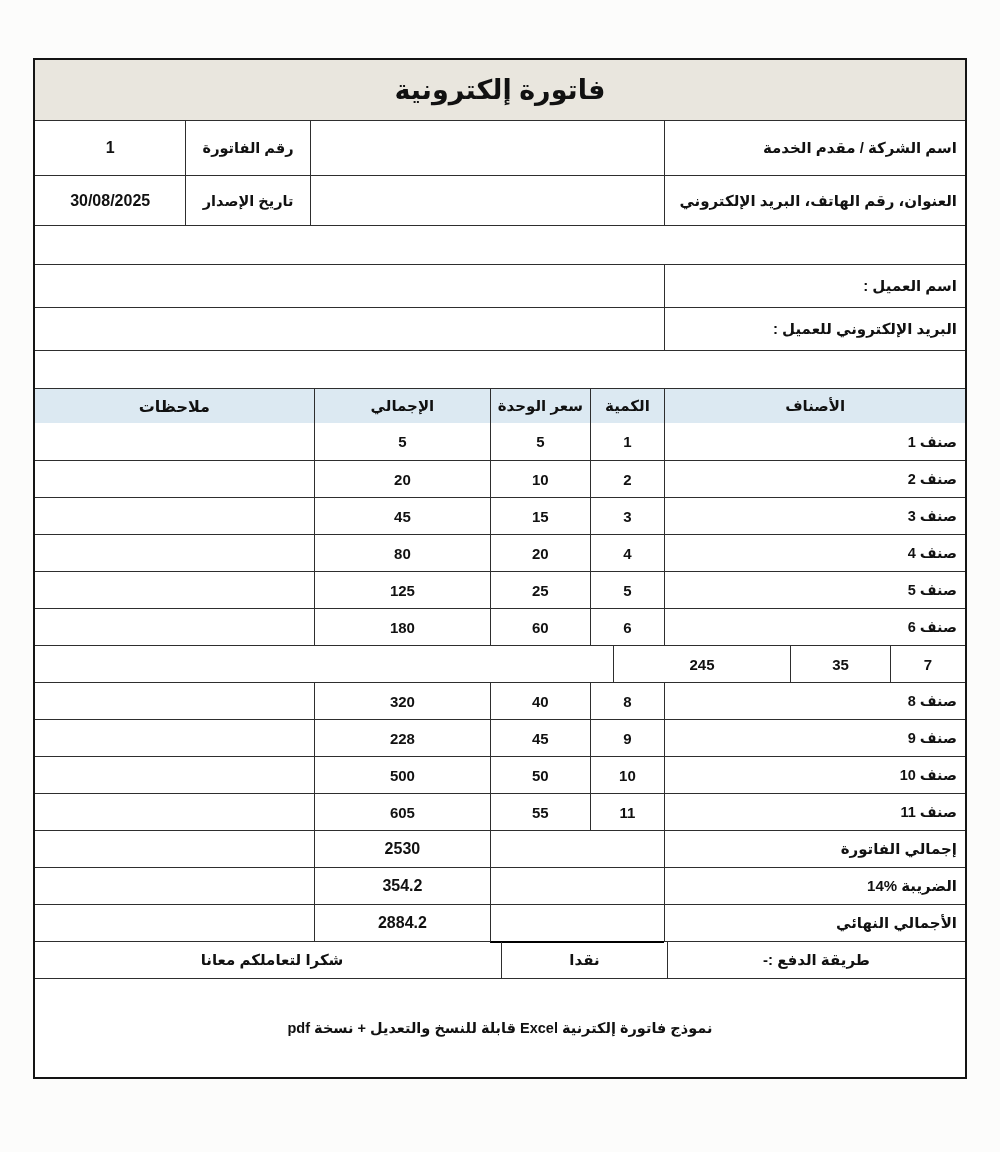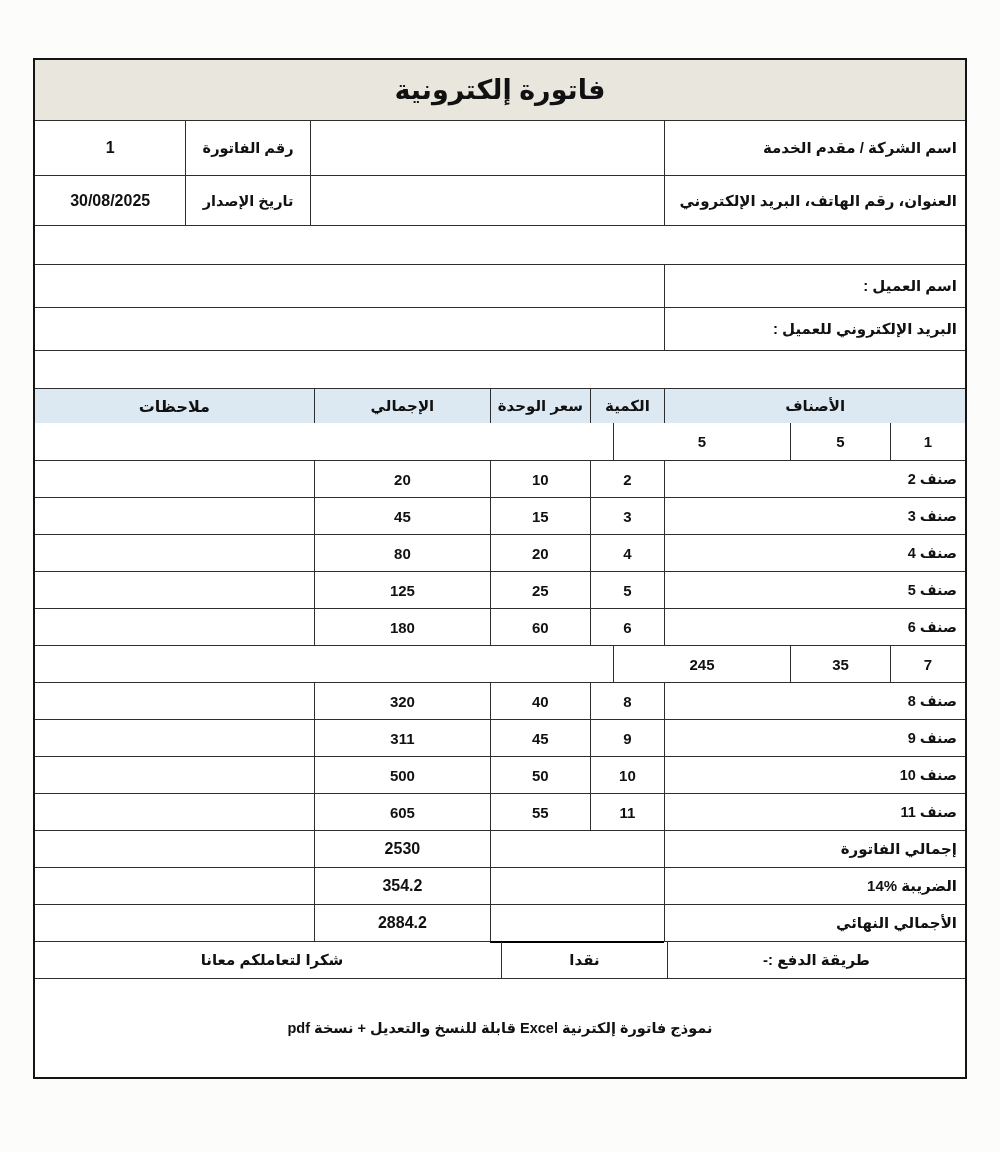--- a/index.html
+++ b/index.html
@@ -122,20 +122,21 @@
   <div class="row r-head">
     <div class="cell c-items">الأصناف</div>
     <div class="cell c-qty">الكمية</div>
     <div class="cell c-unit">سعر الوحدة</div>
     <div class="cell c-total">الإجمالي</div>
     <div class="cell c-notes">ملاحظات</div>
   </div>
 
   <div>
     <div class="row r-item">
+      <div class="cell c-items al-right">صنف 1</div>
       <div class="cell c-qty">1</div>
       <div class="cell c-unit">5</div>
       <div class="cell c-total">5</div>
       <div class="cell c-notes"></div>
     </div>
 
     <div class="row r-item">
       <div class="cell c-items al-right">صنف 2</div>
       <div class="cell c-qty">2</div>
       <div class="cell c-unit">10</div>
@@ -187,21 +188,21 @@
       <div class="cell c-qty">8</div>
       <div class="cell c-unit">40</div>
       <div class="cell c-total">320</div>
       <div class="cell c-notes"></div>
     </div>
 
     <div class="row r-item">
       <div class="cell c-items al-right">صنف 9</div>
       <div class="cell c-qty">9</div>
       <div class="cell c-unit">45</div>
-      <div class="cell c-total">311</div>
+      <div class="cell c-total">228</div>
       <div class="cell c-notes"></div>
     </div>
 
     <div class="row r-item">
       <div class="cell c-items al-right">صنف 10</div>
       <div class="cell c-qty">10</div>
       <div class="cell c-unit">50</div>
       <div class="cell c-total">500</div>
       <div class="cell c-notes"></div>
     </div>

